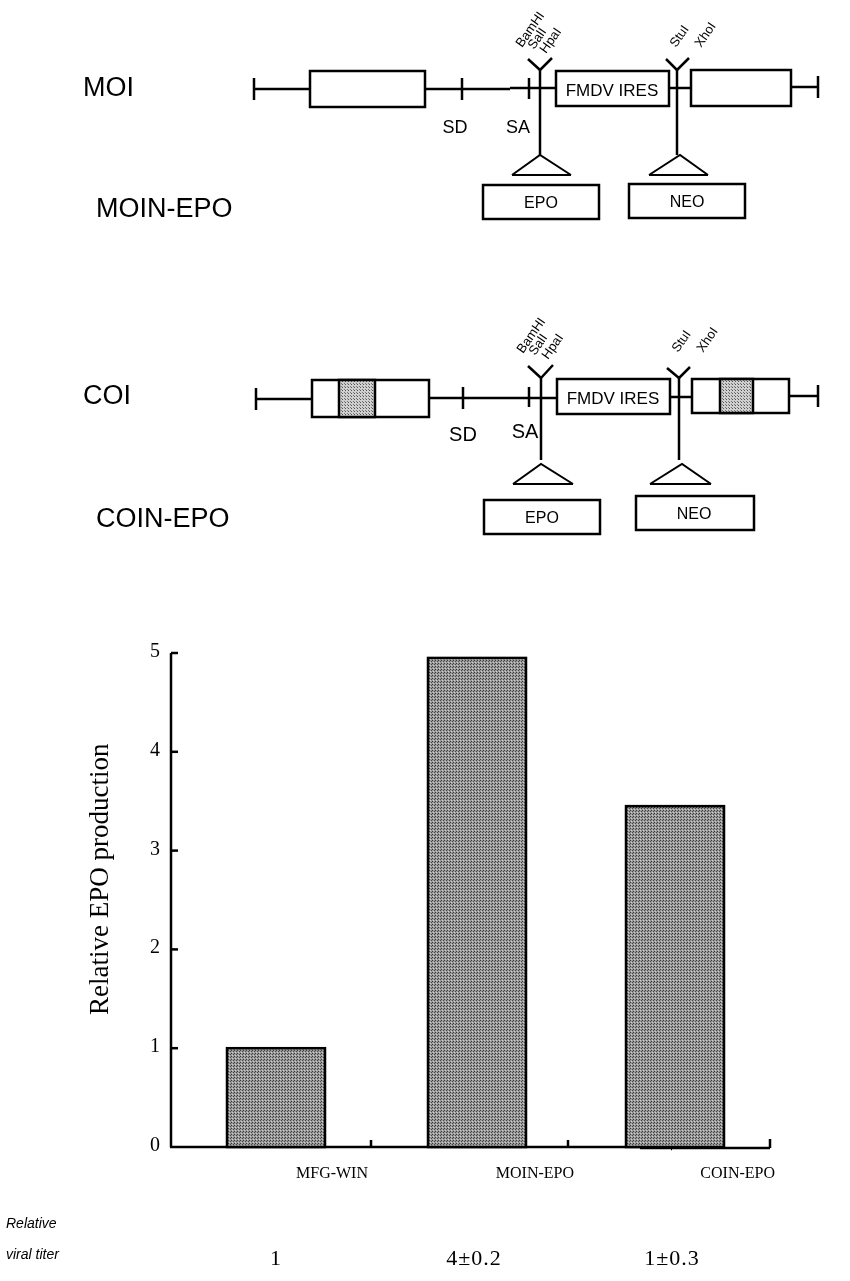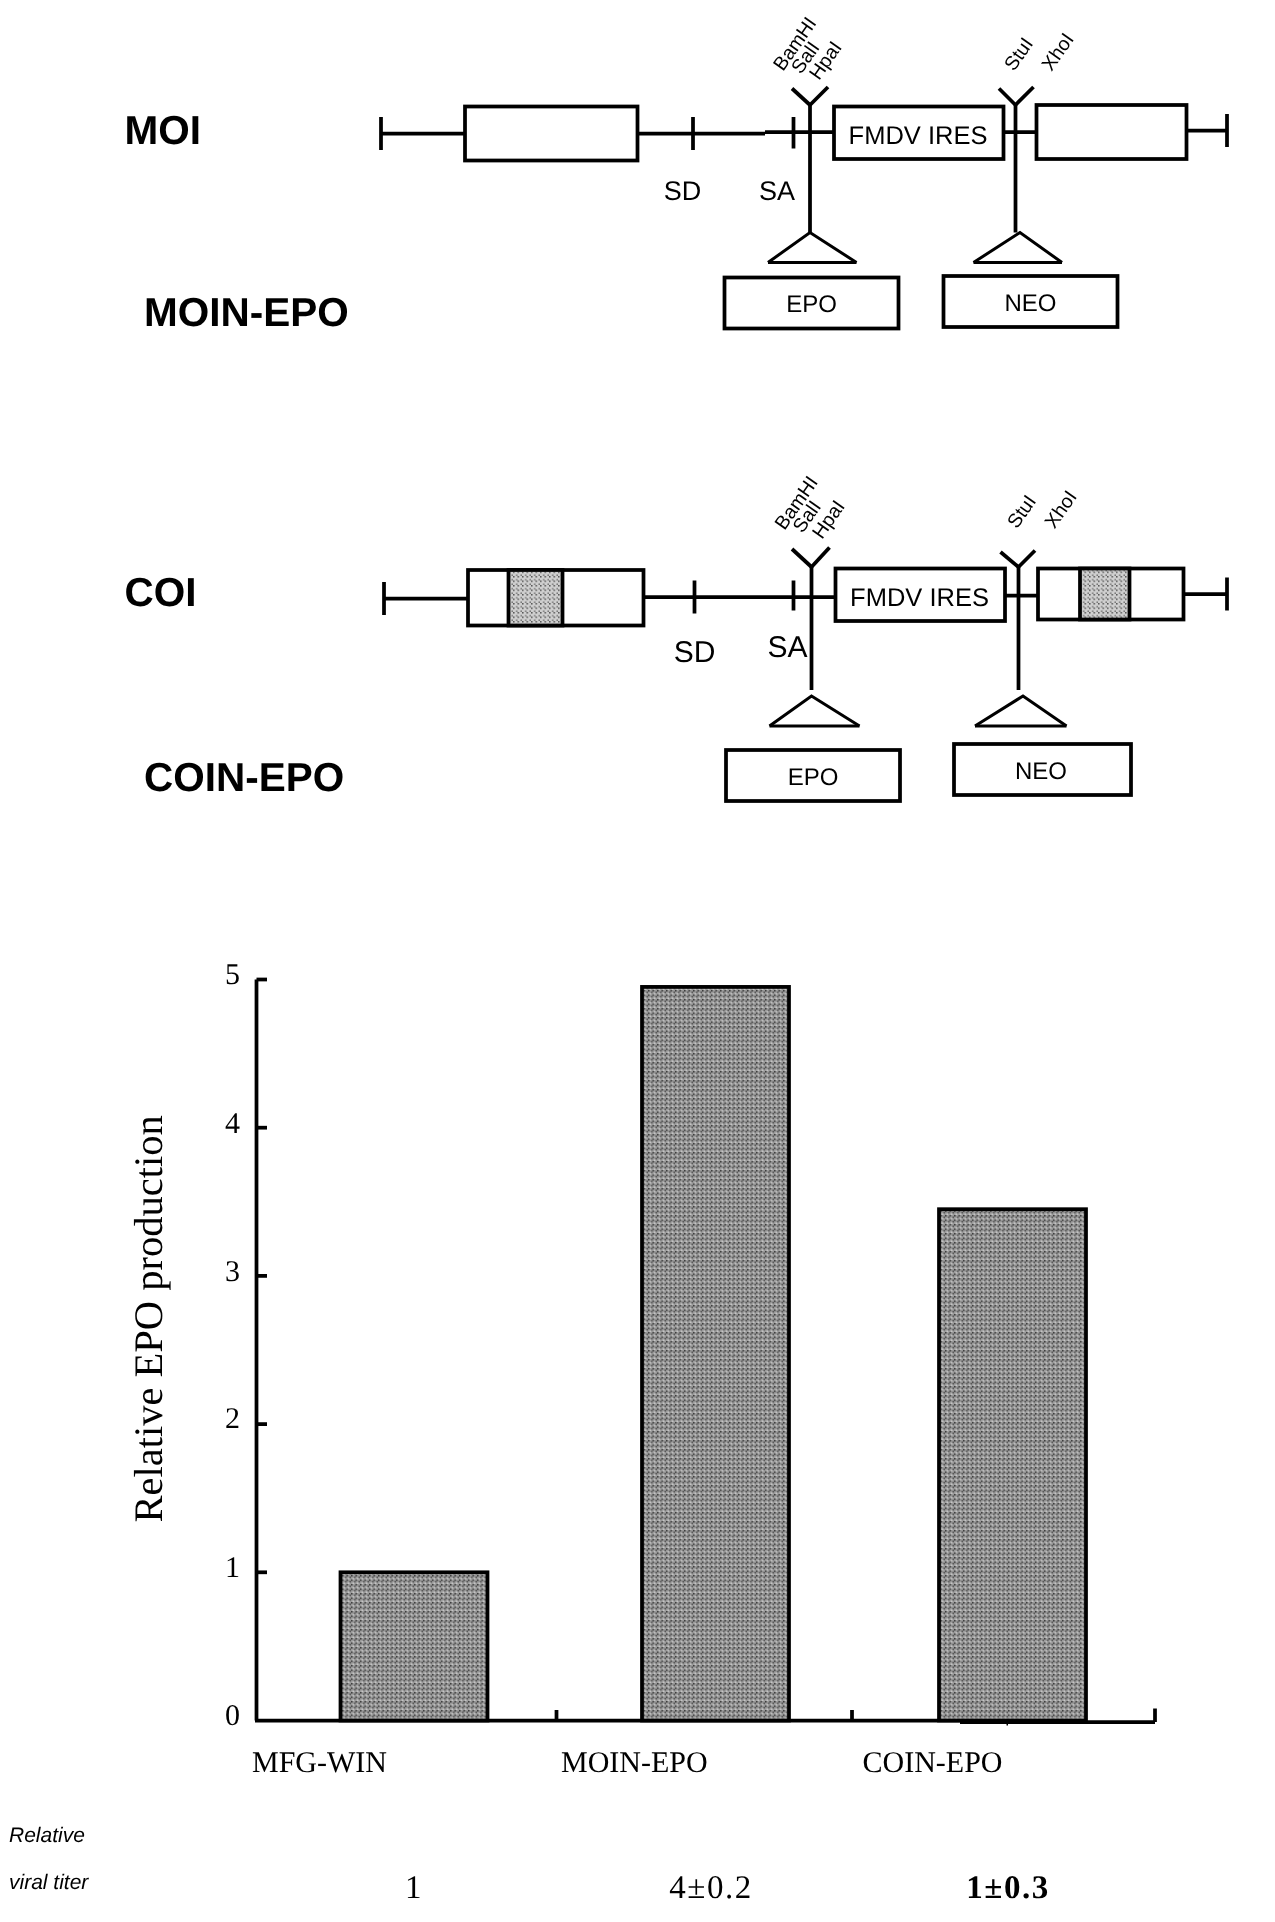--- a/index.html
+++ b/index.html
@@ -1,23 +1,23 @@
 <!DOCTYPE html>
 <html><head>
 <meta charset="utf-8">
 <style>
   html, body { margin: 0; padding: 0; background: #ffffff; }
   body { width: 850px; height: 1281px; position: relative; overflow: hidden; color: #000; }
   .sans { font-family: "Liberation Sans", "DejaVu Sans", sans-serif; }
   .serif { font-family: "Liberation Serif", "DejaVu Serif", serif; }
   .abs { position: absolute; }
-  .map-label { font-size: 27px; font-weight: bold; }
+  .map-label { font-size: 27px; }
   svg text { fill: #000; }
   .ytick-label { font-size: 20px; text-align: right; width: 30px; }
-  .xcat { font-size: 20px; text-align: left; width: 200px; }
+  .xcat { font-size: 16px; text-align: right; width: 200px; }
   .titer { font-size: 22px; text-align: center; width: 200px; letter-spacing: 1px; }
   .ylabel { font-size: 27px; transform-origin: left top; transform: rotate(-90deg); white-space: nowrap; }
   .titer-head { font-size: 14px; font-style: italic; line-height: 31px; }
 </style>
 </head>
 <body>
 
 <div class="abs sans map-label" style="left:83px; top:72px;">MOI</div>
 <div class="abs sans map-label" style="left:96px; top:193px;">MOIN-EPO</div>
 
@@ -179,13 +179,13 @@
   <div class="abs serif xcat" style="left:374px; top:1164px;">MOIN-EPO</div>
   <div class="abs serif xcat" style="left:575px; top:1164px;">COIN-EPO</div>
 </div>
 
 <div class="abs sans titer-head" style="left:6px; top:1208px;">
   <div>Relative</div>
   <div>viral titer</div>
 </div>
 <div class="abs serif titer" style="left:176px; top:1245px;">1</div>
 <div class="abs serif titer" style="left:374px; top:1245px;">4±0.2</div>
-<div class="abs serif titer" style="left:572px; top:1245px;font-weight:bold;">1±0.3</div>
+<div class="abs serif titer" style="left:572px; top:1245px;">1±0.3</div>
 
 </body></html>

